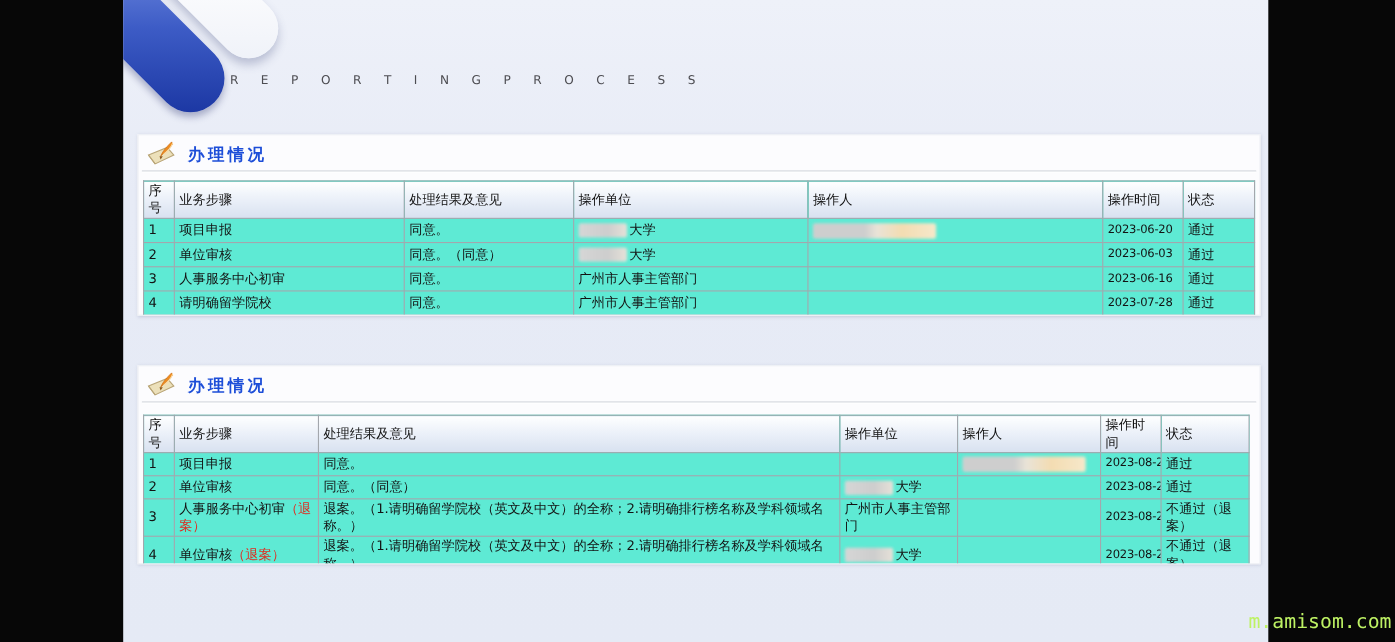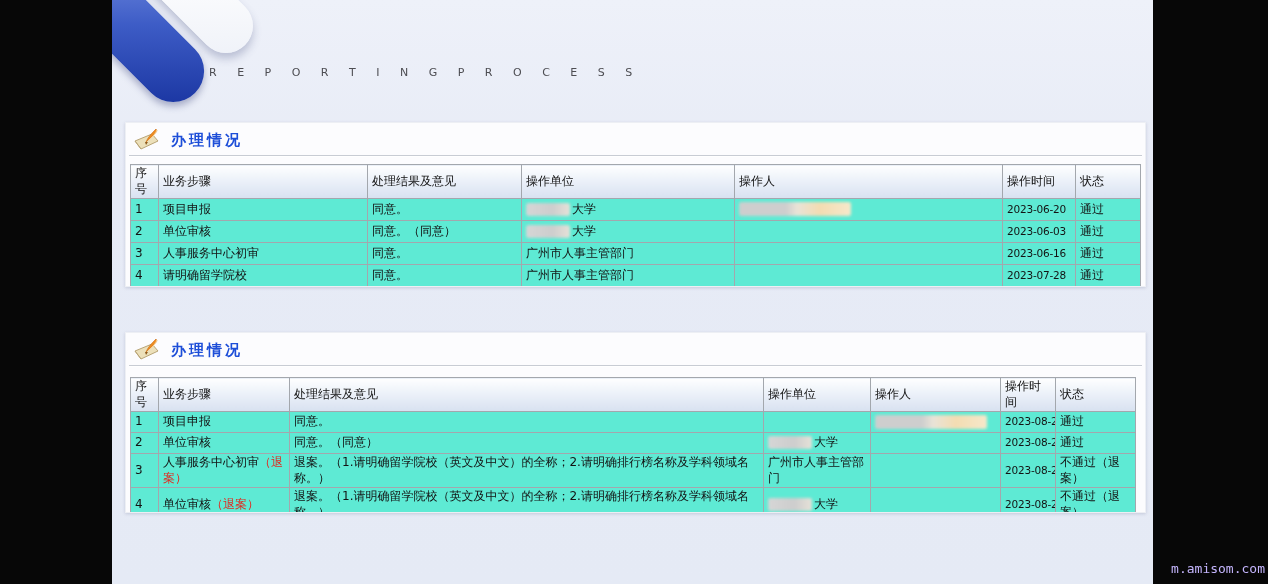--- a/index.html
+++ b/index.html
@@ -46,23 +46,23 @@
   td.c-date { font-size:10.5px; letter-spacing:-0.2px; white-space:nowrap;margin-top:28px; }
   span.red { color:#e02a20; }
   .blur { display:inline-block; vertical-align:middle; border-radius:2px;
           filter:blur(1.4px); }
   .blur-unit { width:44px; height:13px; margin-right:2px;
                background:linear-gradient(90deg,#d6d6d6,#cdcdcd 60%,#e6e1d8); }
   .blur-person { width:112px; height:14px;
                  background:linear-gradient(90deg,#cecece 0%,#cecece 42%,#e9e3d7 52%,#f3dcb2 72%,#f6e8ca 100%); }
 
   
-  .watermark { position:absolute; right:3px; bottom:8px; color:#c4b5fd;
+  .watermark { position:absolute; right:3px; bottom:8px; color:#bef264;
                font-family:"DejaVu Sans Mono","Liberation Mono",monospace;
-               font-size:13px; }
+               font-size:18px; }
 </style>
 </head>
 <body>
 
 <div class="stage">
   <div class="content">
 
     <div>
       <div class="cap cap-white"></div>
       <div class="cap cap-blue"></div>

